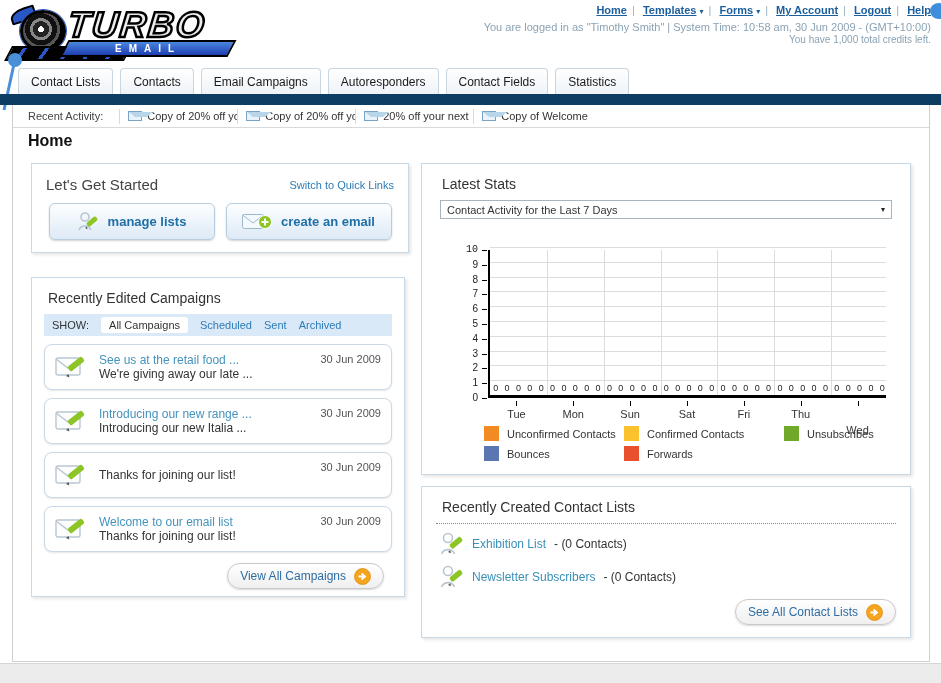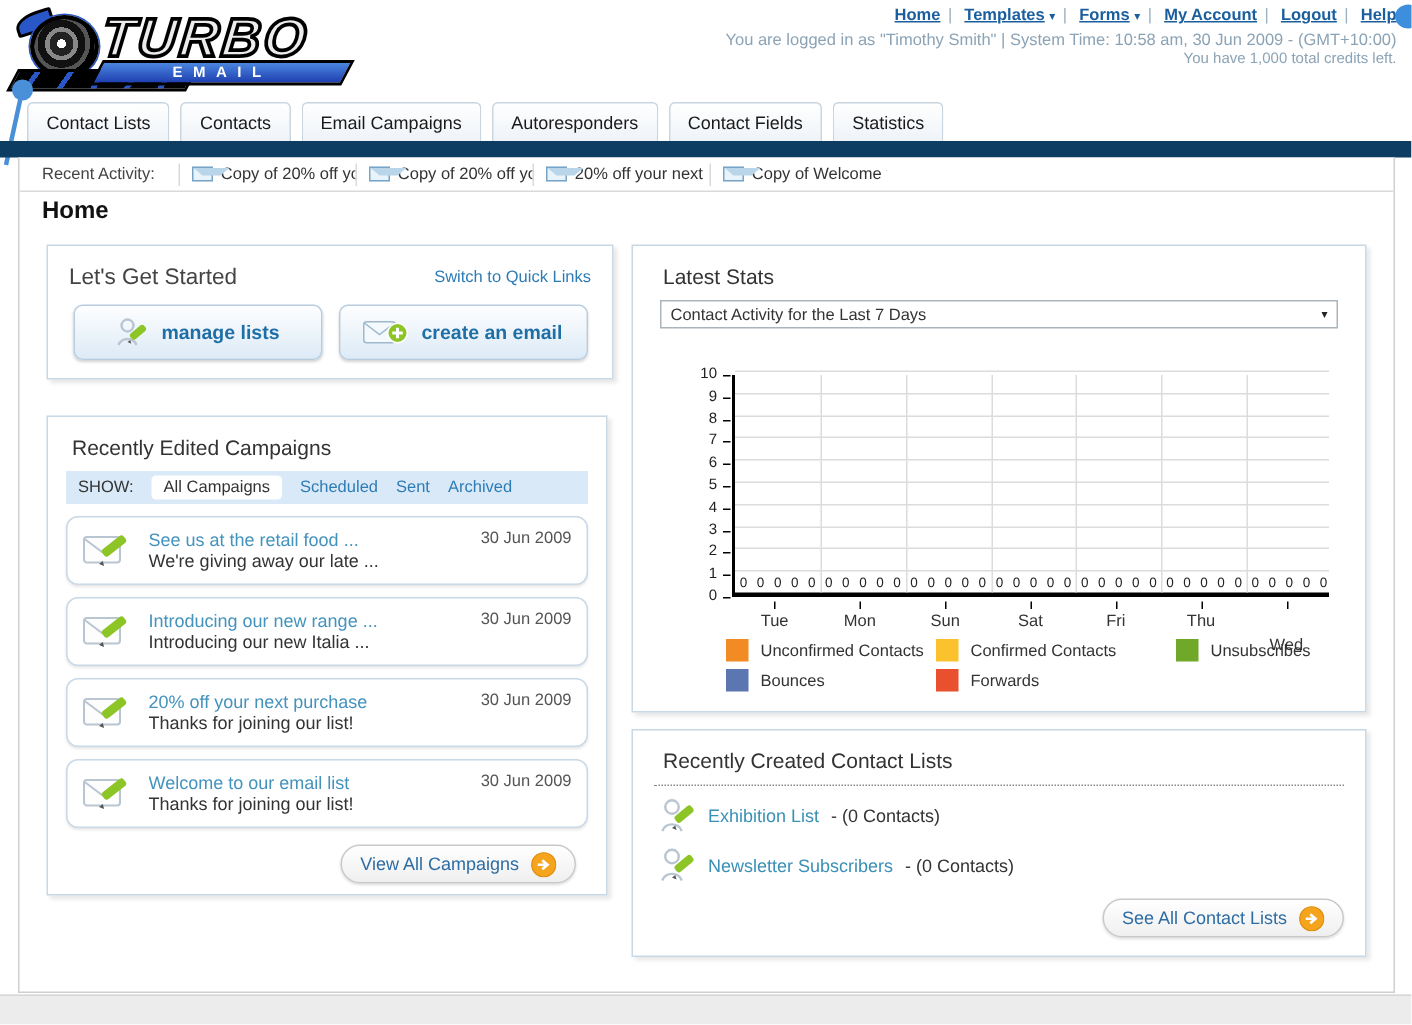--- a/index.html
+++ b/index.html
@@ -296,21 +296,20 @@
       </div>
 
       <div class="camp-card">
         <svg width="34" height="28" viewBox="0 0 34 28">
             <rect x="1" y="5" width="24" height="17" rx="2" fill="#fdfdfd" stroke="#b9c6d2" stroke-width="1.4"></rect>
             <path d="M1 6 L13 15 L25 6" fill="none" stroke="#b9c6d2" stroke-width="1.4"></path>
             <rect x="12" y="8" width="18" height="6" rx="2" fill="#8cc525" transform="rotate(-38 21 11)"></rect>
             <path d="M11 23 l3.4 1.4 -0.9-3.4z" fill="#555"></path>
           </svg>
         <div class="camp-text">
-          <div class="camp-title">20% off your next purchase</div>
           <div class="camp-sub">Thanks for joining our list!</div>
         </div>
         <div class="camp-date">30 Jun 2009</div>
       </div>
 
       <div class="camp-card">
         <svg width="34" height="28" viewBox="0 0 34 28">
             <rect x="1" y="5" width="24" height="17" rx="2" fill="#fdfdfd" stroke="#b9c6d2" stroke-width="1.4"></rect>
             <path d="M1 6 L13 15 L25 6" fill="none" stroke="#b9c6d2" stroke-width="1.4"></path>
             <rect x="12" y="8" width="18" height="6" rx="2" fill="#8cc525" transform="rotate(-38 21 11)"></rect>
@@ -408,21 +407,21 @@
             <div class="ytick-label" style="left: 0px; top: 78px;">5</div>
             <div class="ytick-mark" style="left: 38px; top: 84px;"></div>
             <div class="ytick-label" style="left: 0px; top: 63.2px;">6</div>
             <div class="ytick-mark" style="left: 38px; top: 69.2px;"></div>
             <div class="ytick-label" style="left: 0px; top: 48.4px;">7</div>
             <div class="ytick-mark" style="left: 38px; top: 54.4px;"></div>
             <div class="ytick-label" style="left: 0px; top: 33.6px;">8</div>
             <div class="ytick-mark" style="left: 38px; top: 39.6px;"></div>
             <div class="ytick-label" style="left: 0px; top: 18.8px;">9</div>
             <div class="ytick-mark" style="left: 38px; top: 24.8px;"></div>
-            <div class="ytick-label" style="left: 0px; top: 4px;">10</div>
+            <div class="ytick-label" style="left: 0px; top: 4px; font-family: Liberation Mono, monospace;">10</div>
             <div class="ytick-mark" style="left: 38px; top: 10px;"></div>
           </div>
         <div id="xaxis-layer">
             <div class="xtick-mark" style="left: 72.4286px; top: 161px;"></div>
             <div class="xtick-label" style="left: 44px; width: 56.8571px; top: 168px;">Tue</div>
             <div class="xtick-mark" style="left: 129.286px; top: 161px;"></div>
             <div class="xtick-label" style="left: 100.857px; width: 56.8571px; top: 168px;">Mon</div>
             <div class="xtick-mark" style="left: 186.143px; top: 161px;"></div>
             <div class="xtick-label" style="left: 157.714px; width: 56.8571px; top: 168px;">Sun</div>
             <div class="xtick-mark" style="left: 243px; top: 161px;"></div>

